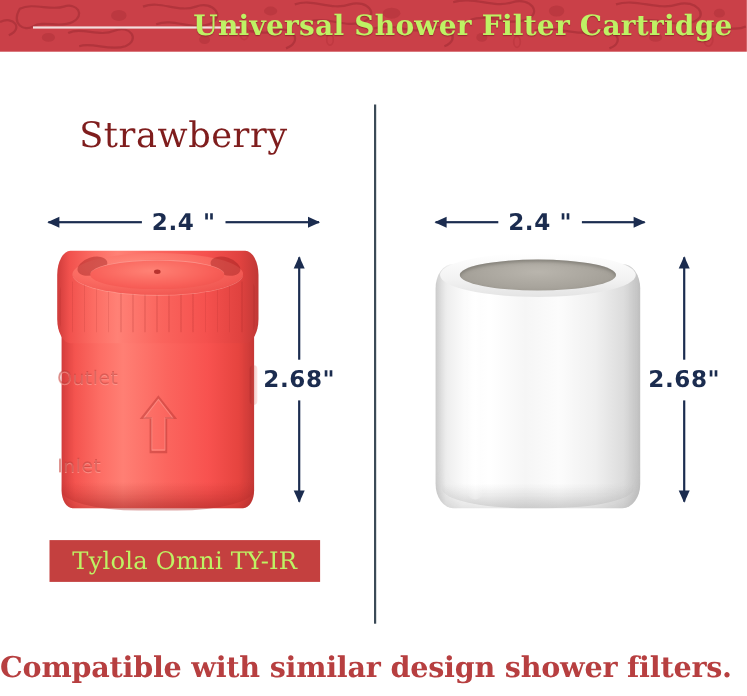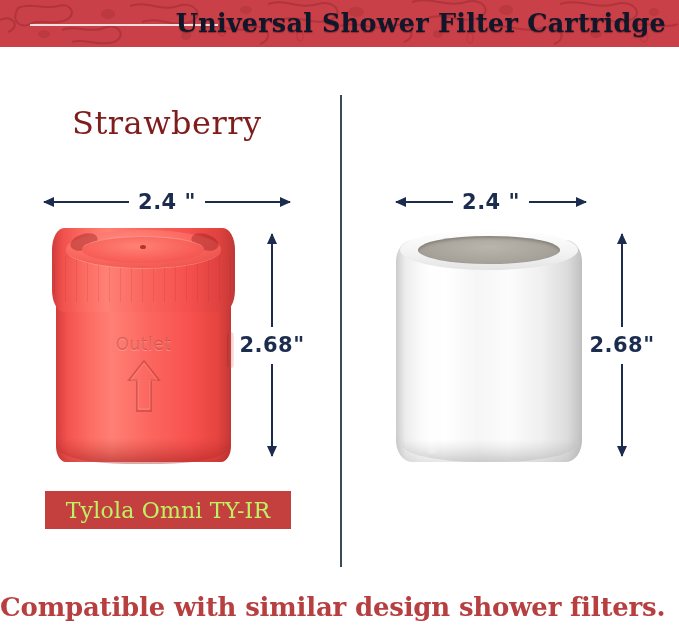--- a/index.html
+++ b/index.html
@@ -35,21 +35,21 @@
     top: 24px;
     width: 188px;
     height: 1.5px;
     background: #f3dede;
   }
   .header-title {
     position: absolute;
     right: 13px;
     top: 50%;
     transform: translateY(-52%);
-    color: #0f172a;
+    color: #bef264;
     font-family: "DejaVu Serif", serif;
     font-weight: bold;
     font-size: 25.5px;
     letter-spacing: 0.2px;
     white-space: nowrap;
     text-shadow: 0 1px 1px rgba(90,10,18,0.45);
   }
 
   
   .divider {
@@ -294,21 +294,21 @@
     width: 28px;
     height: 16px;
     border-radius: 50%;
     background: rgba(150,28,28,0.40);
     transform: rotate(18deg);
   }
   .emboss {
     position: absolute;
     left: 0;
     width: 183px;
-    text-align: center;
+    text-align: left;
     font-family: "DejaVu Sans", sans-serif;
     font-size: 17px;
     letter-spacing: 0.5px;
     color: rgba(175,48,45,0.42);
     text-shadow: 0 1px 0 rgba(255,175,165,0.55);
   }
   .emboss-outlet { top: 106px; }
   .emboss-inlet  { top: 186px; }
   .emboss-arrow {
     position: absolute;
@@ -478,20 +478,21 @@
   <div class="red-body"></div>
   <div class="red-body-seam"></div>
   <div class="red-notch"></div>
   <div class="red-body-bottom"></div>
 
   <div class="emboss emboss-outlet">Outlet</div>
   <svg class="emboss-arrow" width="40" height="56" viewBox="0 0 40 56">
     <polygon points="20,3 35,22 27,22 27,53 13,53 13,22 5,22" fill="none" stroke="rgba(175,48,45,0.42)" stroke-width="2"></polygon>
     <polygon points="20,5 33,22 26,22 26,51 14,51 14,22 7,22" fill="none" stroke="rgba(255,175,165,0.40)" stroke-width="1"></polygon>
   </svg>
+  <div class="emboss emboss-inlet">Inlet</div>
 
   <div class="red-cap">
     <div class="red-cap-ribs"></div>
     <div class="red-cap-top"></div>
     <div class="red-cap-crescent-l"></div>
     <div class="red-cap-crescent-r"></div>
     <div class="red-cap-disc"></div>
     <div class="red-cap-dot"></div>
   </div>
 </div>

